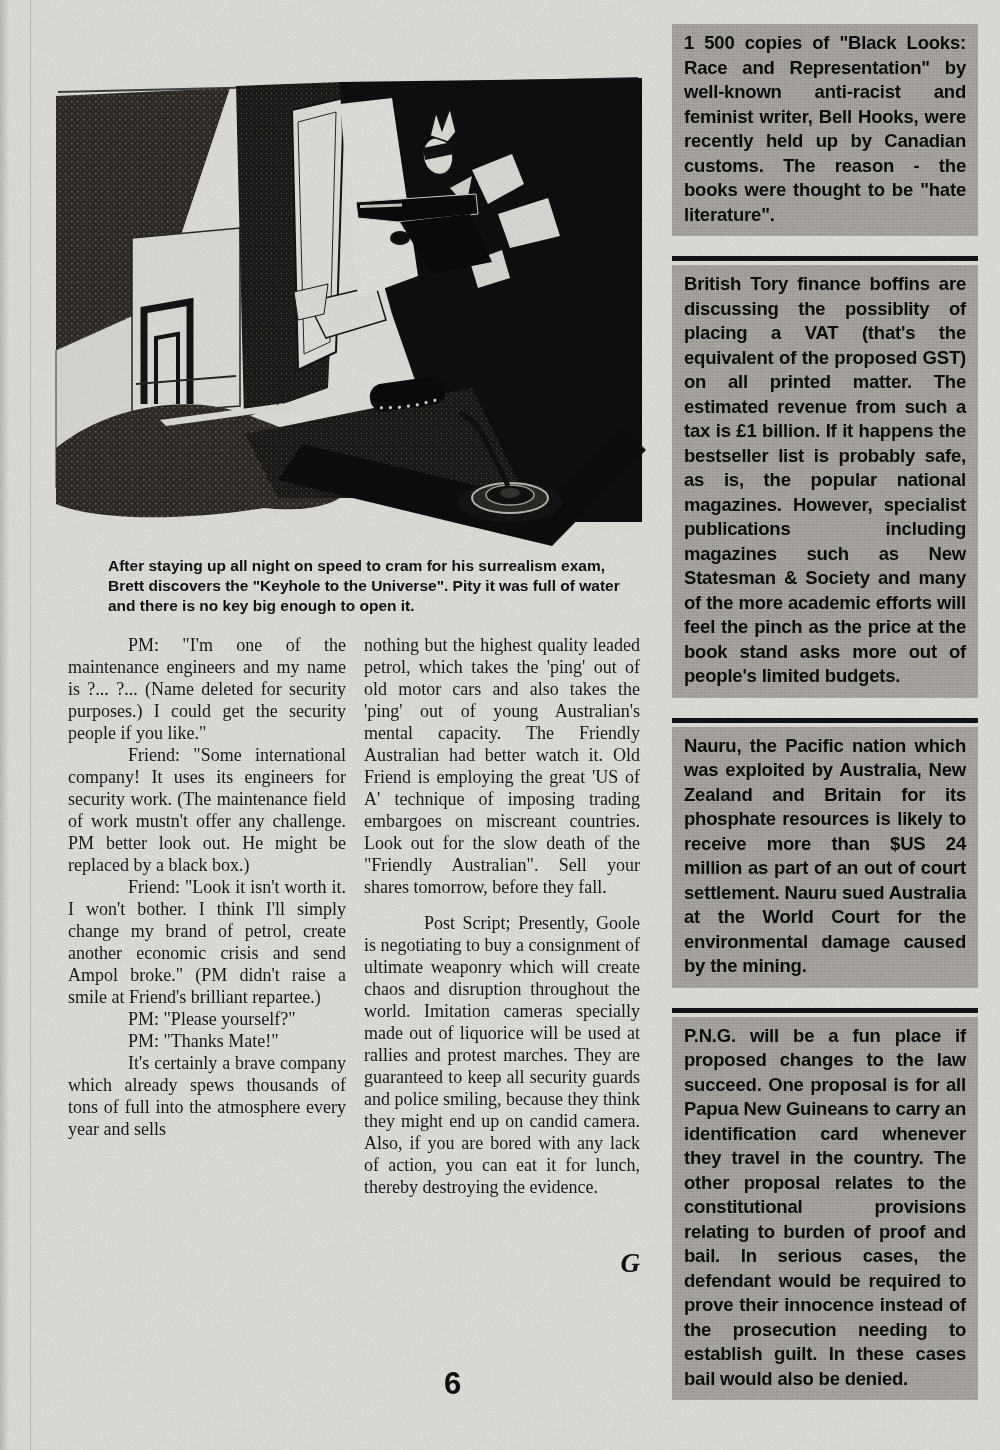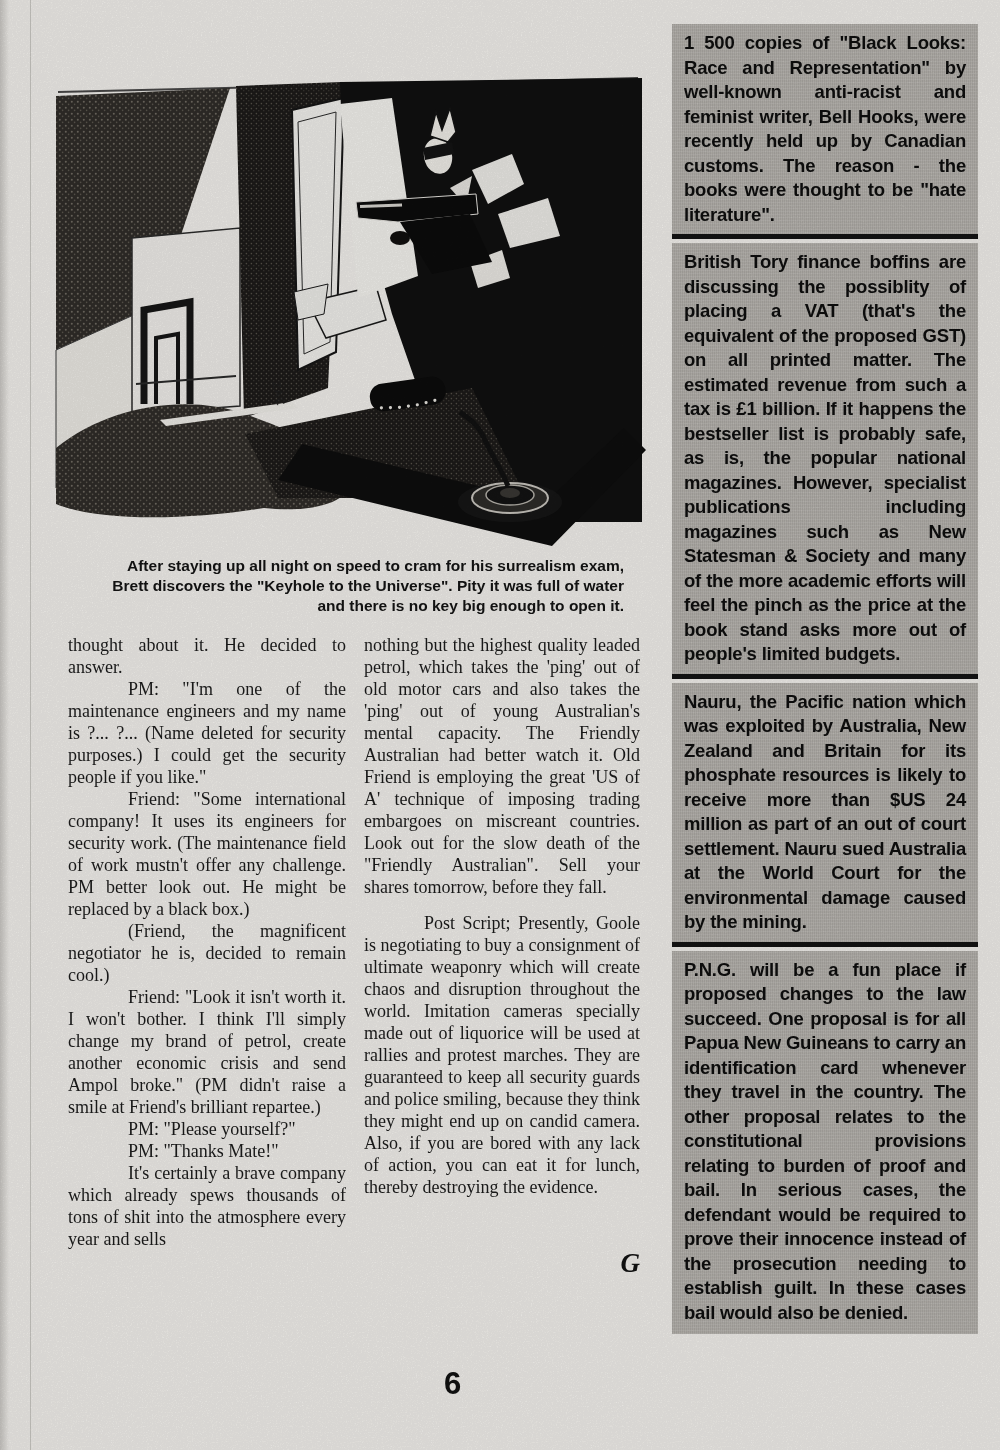--- a/index.html
+++ b/index.html
@@ -17,21 +17,21 @@
   .edge-shade{position:absolute;left:0;top:0;width:9px;height:100%;
     background:linear-gradient(to right, rgba(45,42,38,0.20), rgba(45,42,38,0.0));}
   .scan-line{position:absolute;left:30px;top:0;width:1px;height:100%;background:rgba(70,66,60,0.22);}
   .grain{position:absolute;inset:0;pointer-events:none;z-index:60;opacity:0.11;}
 
   
   .illustration{position:absolute;left:40px;top:52px;width:620px;height:498px;}
   .caption{
     position:absolute;left:108px;top:556px;width:516px;
     font-family:"Liberation Sans", sans-serif;font-weight:700;
-    font-size:15.5px;line-height:20px;text-align:right;color:#141414;
+    font-size:15.5px;line-height:20px;text-align:left;color:#141414;
   }
 
   
   .col{position:absolute;top:634px;text-align:justify;font-size:18px;line-height:22px;}
   .col-left{left:68px;width:278px;}
   .col-mid{left:364px;width:276px;}
   .body-p{margin:0;text-indent:60px;}
   .body-p.no-indent{text-indent:0;}
   .body-p.gap{margin-top:14px;}
 
@@ -43,21 +43,21 @@
   
   .sidebar{position:absolute;left:672px;top:24px;width:306px;}
   .news-item{
     background-color:#b9b6b0;
     background-image:
       repeating-linear-gradient(0deg, rgba(255,255,255,0.10) 0 1px, rgba(0,0,0,0.0) 1px 3px),
       repeating-linear-gradient(90deg, rgba(0,0,0,0.06) 0 1px, rgba(0,0,0,0.0) 1px 2px);
     padding:7px 12px 9px 12px;
     position:relative;
   }
-  .news-item + .news-item{margin-top:7px;}
+  .news-item + .news-item{margin-top:29px;}
   .news-item + .news-item::before{
     content:"";position:absolute;left:0;right:0;top:-9px;height:5px;background:#141414;
   }
   .news-item p{
     margin:0;
     font-family:"Liberation Sans", sans-serif;font-weight:700;
     font-size:18.5px;line-height:24.5px;letter-spacing:-0.2px;
     text-align:justify;color:#0e0e0e;
   }
 
@@ -153,36 +153,34 @@
       <path d="M468,434 C460,414 452,404 444,386 C438,372 428,366 420,360" stroke="#121212" stroke-width="5" fill="none"></path>
 
       <text x="232" y="330" transform="rotate(78 232 330)" font-size="11" fill="#202020" font-family="DejaVu Sans, sans-serif" letter-spacing="1">ZAC</text>
     </svg>
   </div>
 
   <div class="caption">After staying up all night on speed to cram for his surrealism exam, Brett discovers the "Keyhole to the Universe". Pity it was full of water and there is no key big enough to open it.</div>
 
   <div class="col col-left">
 
-      <p class="body-p no-indent">thought about it. He decided to answer.</p>
 
       <p class="body-p">PM: "I'm one of the maintenance engineers and my name is ?... ?... (Name deleted for security purposes.) I could get the security people if you like."</p>
 
       <p class="body-p">Friend: "Some international company! It uses its engineers for security work. (The maintenance field of work mustn't offer any challenge. PM better look out. He might be replaced by a black box.)</p>
 
-      <p class="body-p">(Friend, the magnificent negotiator he is, decided to remain cool.)</p>
 
       <p class="body-p">Friend: "Look it isn't worth it. I won't bother. I think I'll simply change my brand of petrol, create another economic crisis and send Ampol broke." (PM didn't raise a smile at Friend's brilliant repartee.)</p>
 
       <p class="body-p">PM: "Please yourself?"</p>
 
 
       <p class="body-p">PM: "Thanks Mate!"</p>
 
-      <p class="body-p">It's certainly a brave company which already spews thousands of tons of shit into the atmosphere every year and sells</p>
+      <p class="body-p">It's certainly a brave company which already spews thousands of tons of full into the atmosphere every year and sells</p>
     </div>
 
   <div class="col col-mid">
 
       <p class="body-p no-indent">nothing but the highest quality leaded petrol, which takes the 'ping' out of old motor cars and also takes the 'ping' out of young Australian's mental capacity. The Friendly Australian had better watch it. Old Friend is employing the great 'US of A' technique of imposing trading embargoes on miscreant countries. Look out for the slow death of the "Friendly Australian". Sell your shares tomorrow, before they fall.</p>
 
       <p class="body-p gap">Post Script; Presently, Goole is negotiating to buy a consignment of ultimate weaponry which will create chaos and disruption throughout the world. Imitation cameras specially made out of liquorice will be used at rallies and protest marches. They are guaranteed to keep all security guards and police smiling, because they think they might end up on candid camera. Also, if you are bored with any lack of action, you can eat it for lunch, thereby destroying the evidence.</p>
     </div>
 
   <div class="signoff">G</div>

